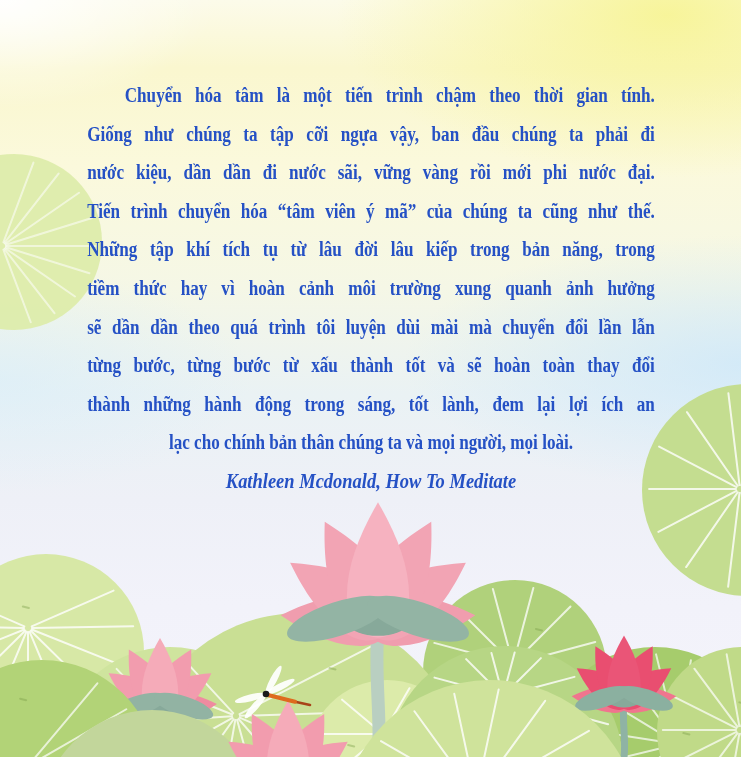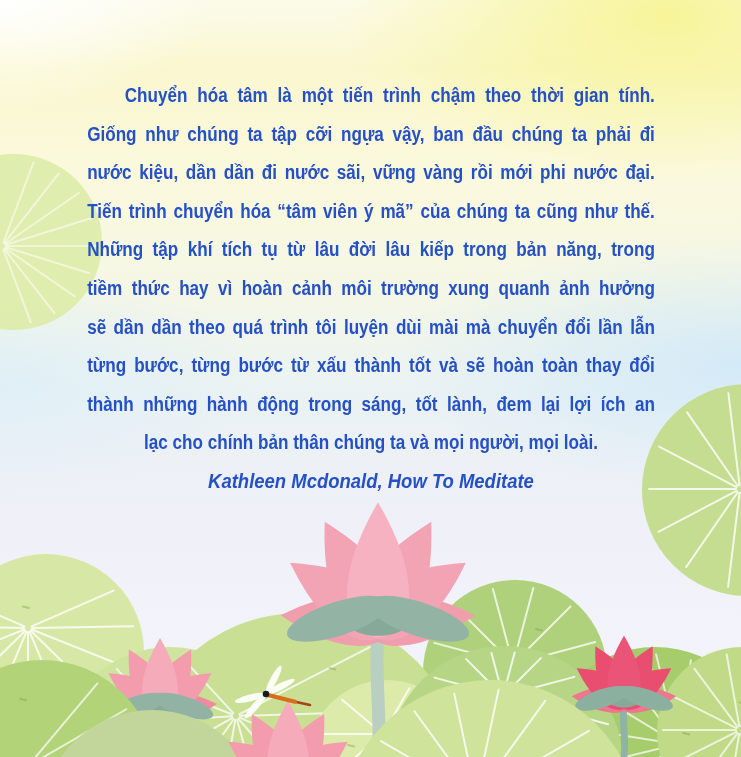--- a/index.html
+++ b/index.html
@@ -1,18 +1,18 @@
 <!DOCTYPE html>
 <html style="--text-blue: #2551c5; --bg-top-yellow: #f7f4a0; --bg-cream: #fbf9dc; --bg-light-blue: #dceefa; --bg-lavender: #f2f2fa; --pad-green-light: #d7e8a6; --pad-green-medium: #b7d685; --pad-green-dark: #a6cc6c; --pad-vein-white: #ffffff; --lotus-pink: #f2a4b4; --lotus-pink-light: #f6b2c0; --lotus-deep-pink: #e94e70; --sepal-teal: #93b4a4; --stem-green: #b9cfc1; --dragonfly-orange: #de6a1e; --dragonfly-black: #1a1a1a;"><head>
 <meta charset="utf-8">
 <style>
   html,body{margin:0;padding:0;background:#888;}
   .card{
     position:relative;width:741px;height:757px;overflow:hidden;
-    font-family:Liberation Sans, sans-serif;
+    font-family:Liberation Serif, serif;
     background:
       radial-gradient(ellipse 45% 22% at 0% 0%, rgba(255,255,255,.95), rgba(255,255,255,0) 65%),
       radial-gradient(ellipse 62% 30% at 90% 2%, rgba(247,244,150,.95), rgba(247,244,150,0) 72%),
       radial-gradient(ellipse 70% 26% at 100% 48%, rgba(203,231,250,.75), rgba(203,231,250,0) 65%),
       radial-gradient(ellipse 55% 24% at 0% 50%, rgba(214,237,250,.55), rgba(214,237,250,0) 62%),
       linear-gradient(180deg,#fcfbea 0%,#faf7cf 9%,#fbf9dc 22%,#f5f7e6 38%,#eaf2f4 52%,#eef0f7 66%,#f2f2fa 80%,#f4f4fb 100%);
   }
   svg.pond{position:absolute;inset:0;}
   .quote{position:absolute;top:76px;left:0;right:0;z-index:3;color:var(--text-blue,#2551c5);}
   .line{

